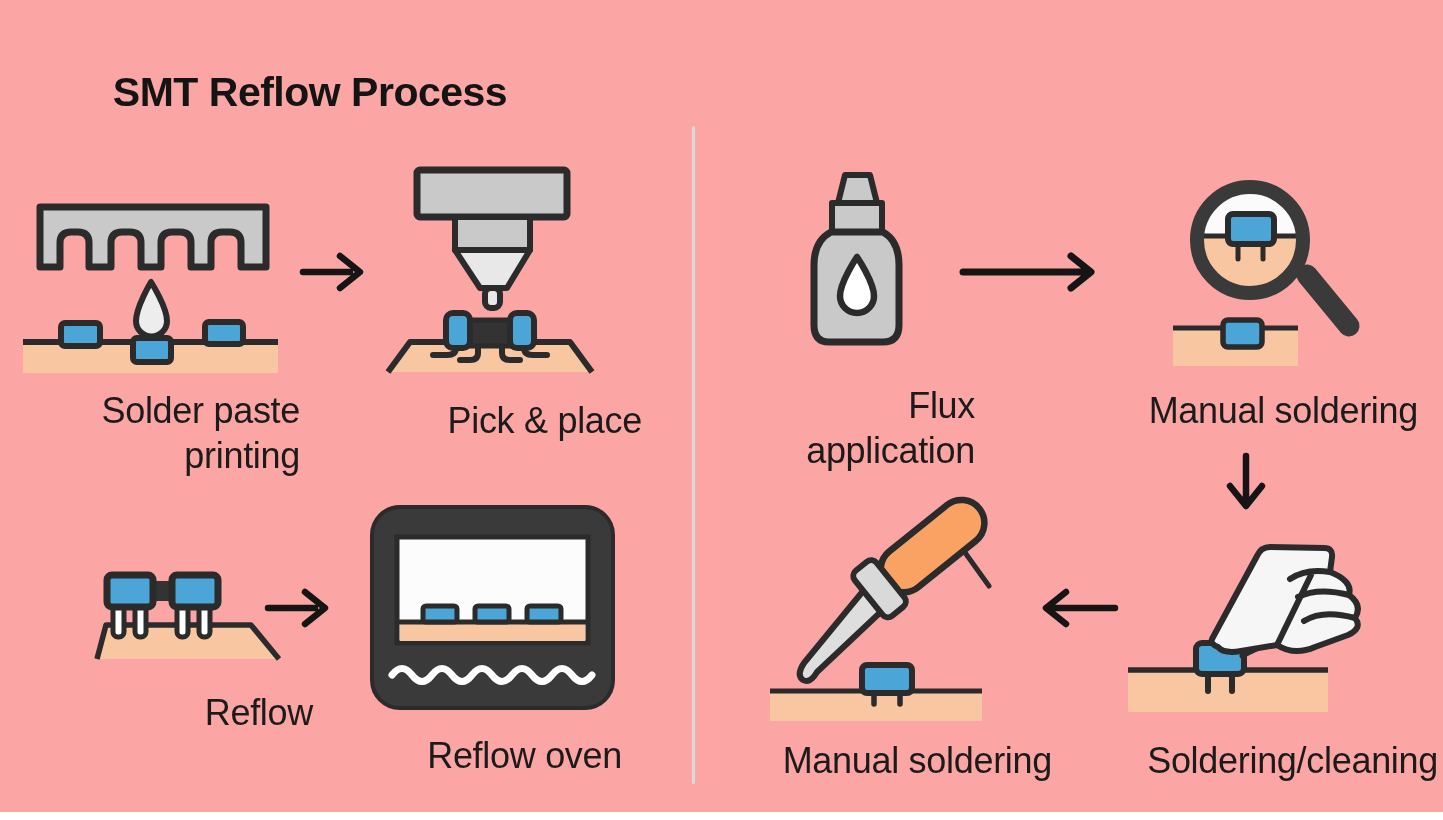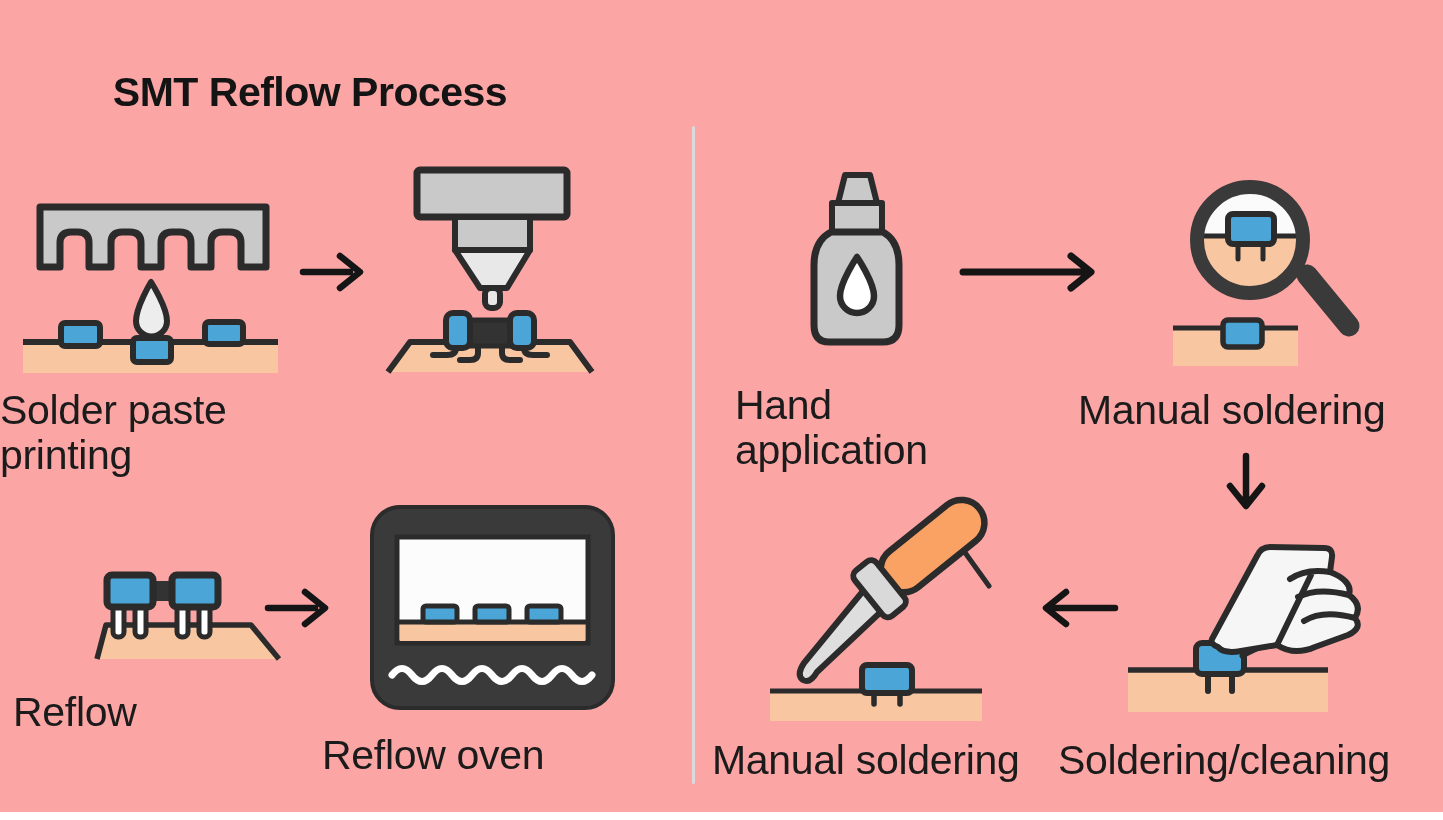--- a/index.html
+++ b/index.html
@@ -10,22 +10,22 @@
     font-family:"Liberation Sans", sans-serif;
     overflow:hidden;
   }
   .title{
     position:absolute;
     font-size:41px;font-weight:700;color:#141414;
     text-align:center;letter-spacing:-0.5px;line-height:48px;
   }
   .step-label{
     position:absolute;
-    font-size:41px;font-weight:400;color:#1b1b1b;
-    text-align:left;line-height:45px;letter-spacing:-0.3px;
+    font-size:36px;font-weight:400;color:#1b1b1b;
+    text-align:right;line-height:45px;letter-spacing:-0.3px;
   }
   .icon{position:absolute;}
   .divider{
     position:absolute;left:692px;top:126px;width:3px;height:658px;
     background:#DADADA;border-radius:2px;
   }
   svg{display:block;overflow:visible;}
 </style>
 </head>
 <body>
@@ -163,21 +163,22 @@
       <path d="M24,4 V46 M8,34 L24,54 L40,34" fill="none" stroke="#151515" stroke-width="6.5" stroke-linecap="round" stroke-linejoin="round"></path>
     </svg>
   </div>
   <div class="icon" style="left:1040px;top:584px;">
     <svg width="80" height="48" viewBox="0 0 80 48">
       <path d="M75,24 H14 M26,8 L6,24 L26,40" fill="none" stroke="#151515" stroke-width="6.5" stroke-linecap="round" stroke-linejoin="round"></path>
     </svg>
   </div>
 
   <div class="step-label" style="left:0px;top:388px;width:300px;">Solder paste printing</div>
+  <div class="step-label" style="left:342px;top:398px;width:300px;">Pick &amp; place</div>
   <div class="step-label" style="left:13px;top:690px;width:300px;">Reflow</div>
   <div class="step-label" style="left:322px;top:733px;width:300px;">Reflow oven</div>
 
-  <div class="step-label" style="left:735px;top:383px;width:240px;">Hand application</div>
+  <div class="step-label" style="left:735px;top:383px;width:240px;">Flux application</div>
   <div class="step-label" style="left:1078px;top:388px;width:340px;">Manual soldering</div>
   <div class="step-label" style="left:1058px;top:738px;width:380px;">Soldering/cleaning</div>
   <div class="step-label" style="left:712px;top:738px;width:340px;">Manual soldering</div>
 
 </div>
 
 </body></html>

